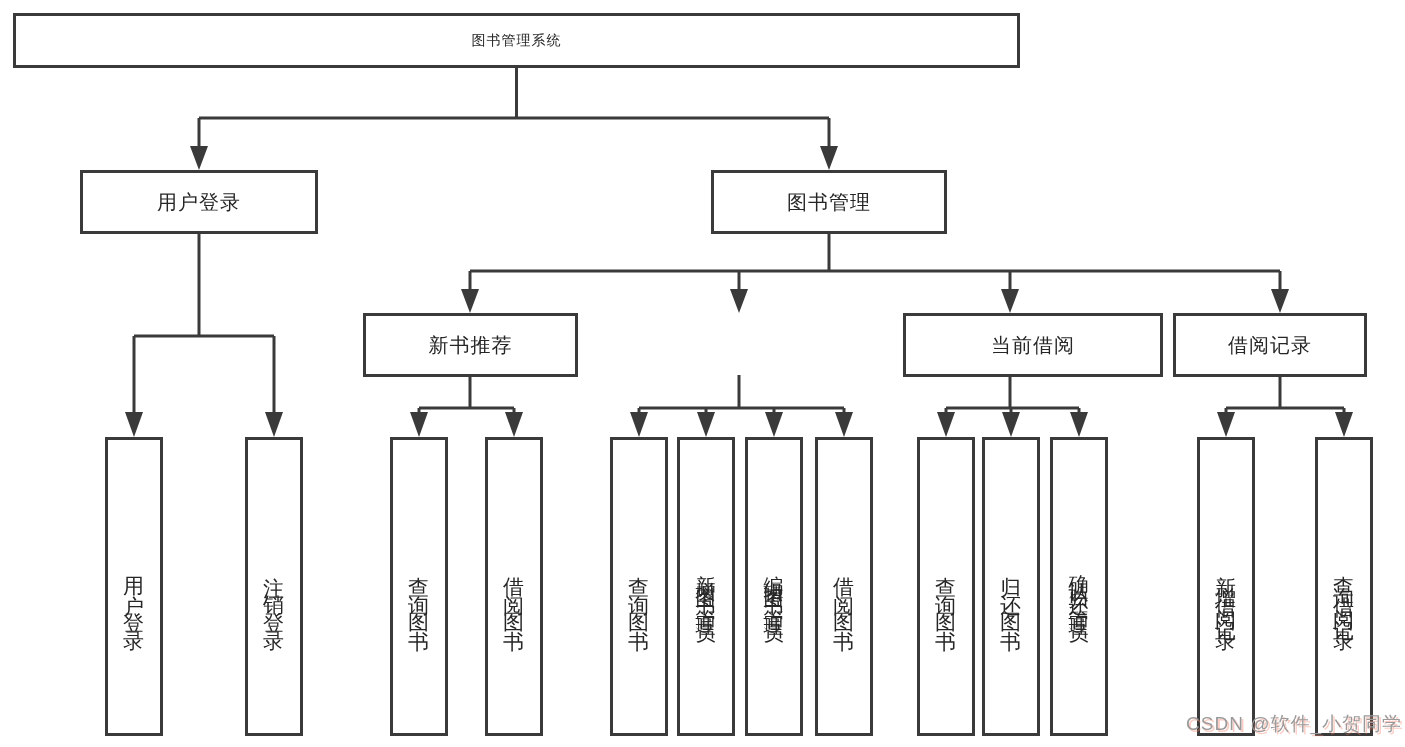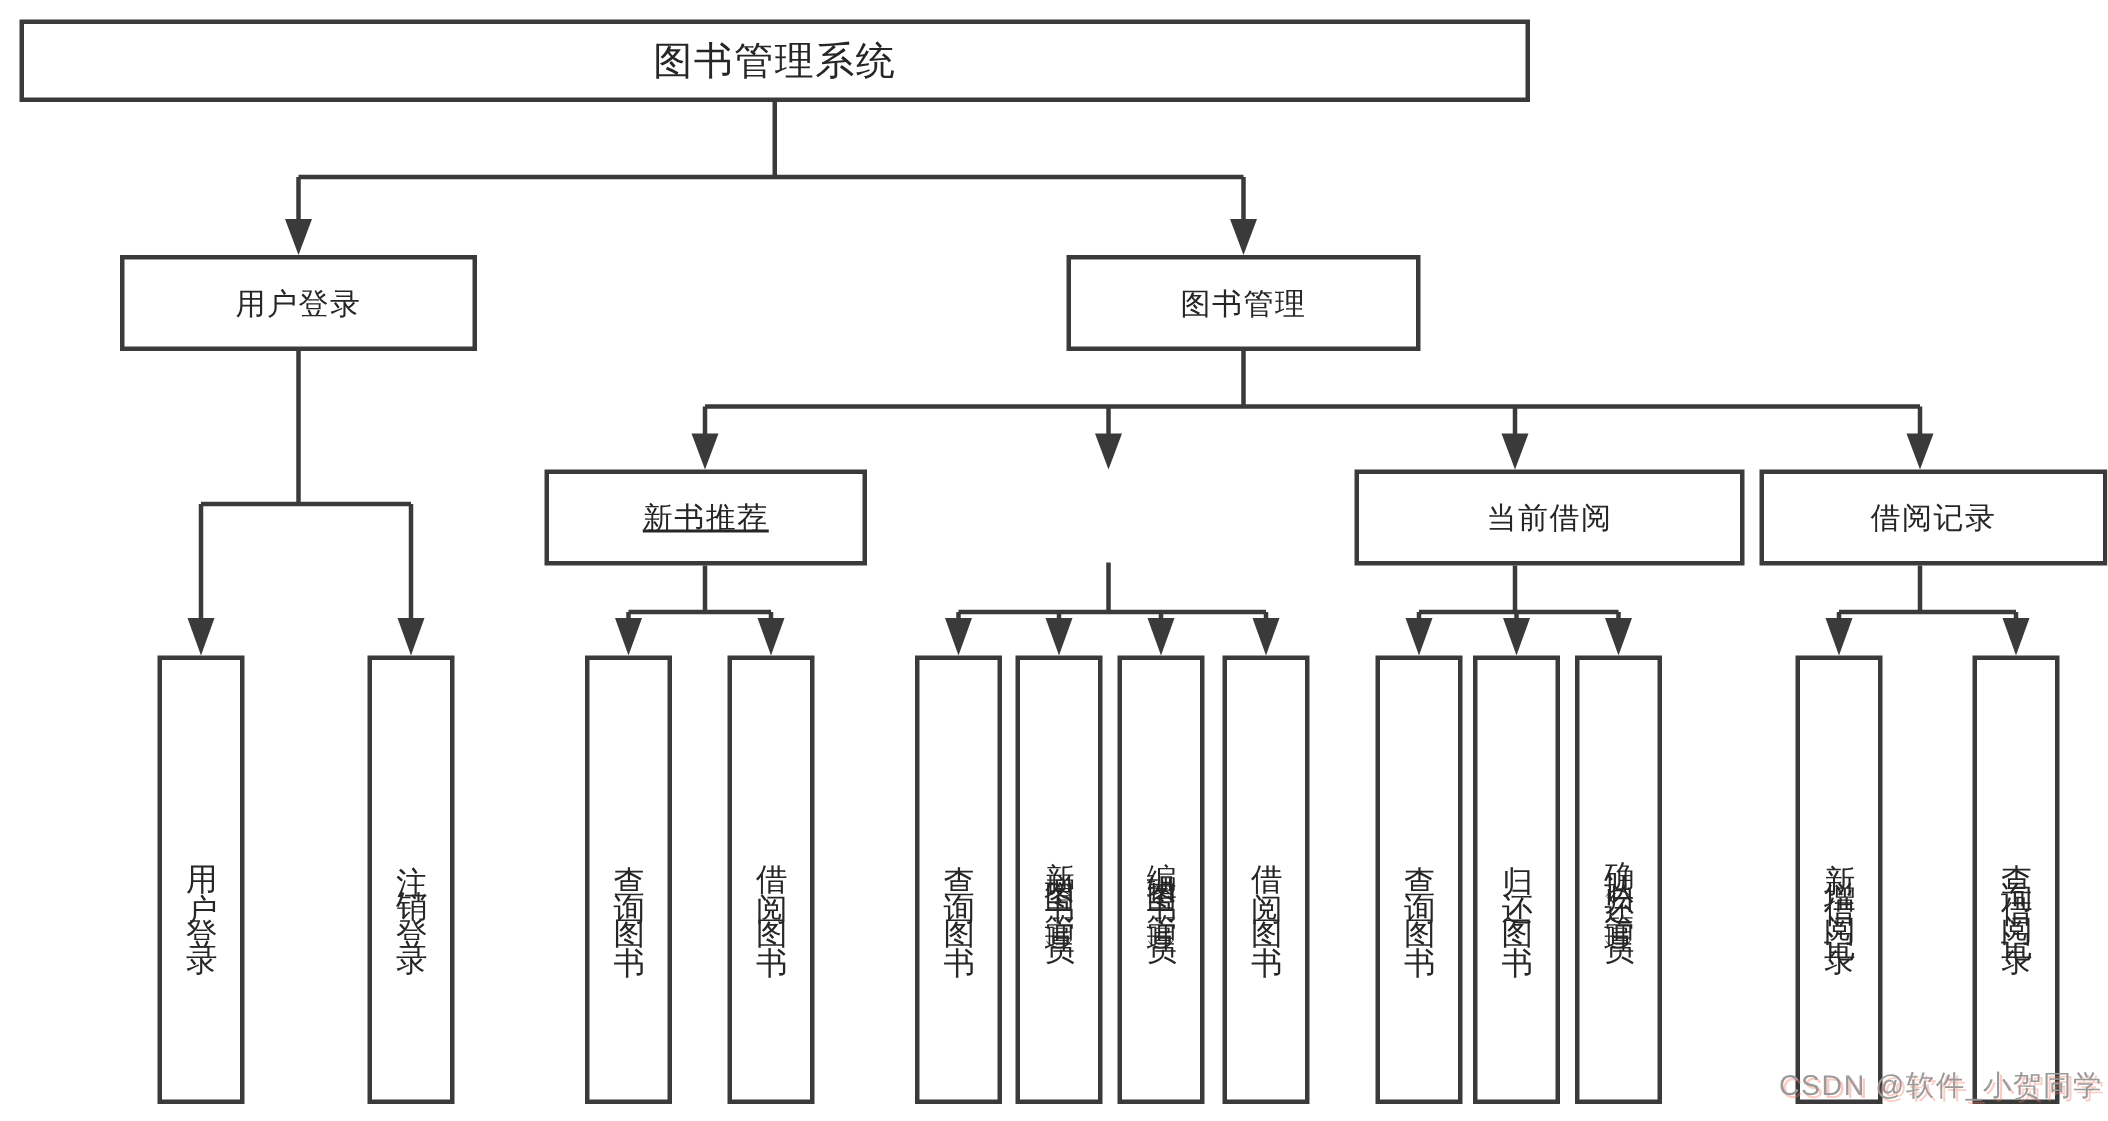--- a/index.html
+++ b/index.html
@@ -15,28 +15,28 @@
     position:absolute;
     box-sizing:border-box;
     border:3px solid #3a3a3a;
     background:#ffffff;
     display:flex;align-items:center;justify-content:center;
     color:#262626;
     font-size:20px;
     letter-spacing:1px;
     text-align:center;
   }
-  .root{left:13px;top:13px;width:1007px;height:55px;font-size:26px;}
+  .root{left:13px;top:13px;width:1007px;height:55px;font-size:14px;}
   .lvl2a{left:80px;top:170px;width:238px;height:64px;}
   .lvl2b{left:711px;top:170px;width:236px;height:64px;justify-content:center;}
   .lvl3{top:313px;height:64px;}
-  .g0{left:363px;width:215px;text-decoration:underline;}
+  .g0{left:363px;width:215px;}
   .g1{left:633px;width:212px;}
   .g2{left:903px;width:260px;}
-  .g3{left:1173px;width:232px;}
+  .g3{left:1173px;width:194px;}
   .leaf{
     top:437px;height:299px;width:58px;
     font-size:21px;
   }
   .leaf span{
     writing-mode:vertical-rl;
     line-height:1;
     letter-spacing:18px;
     margin-bottom:-18px;
   }

